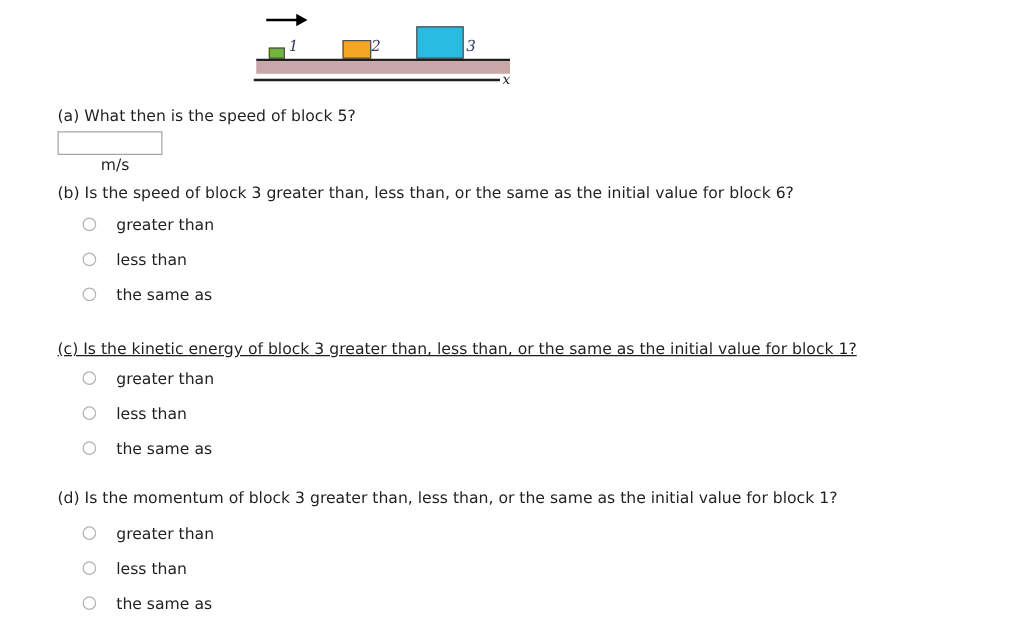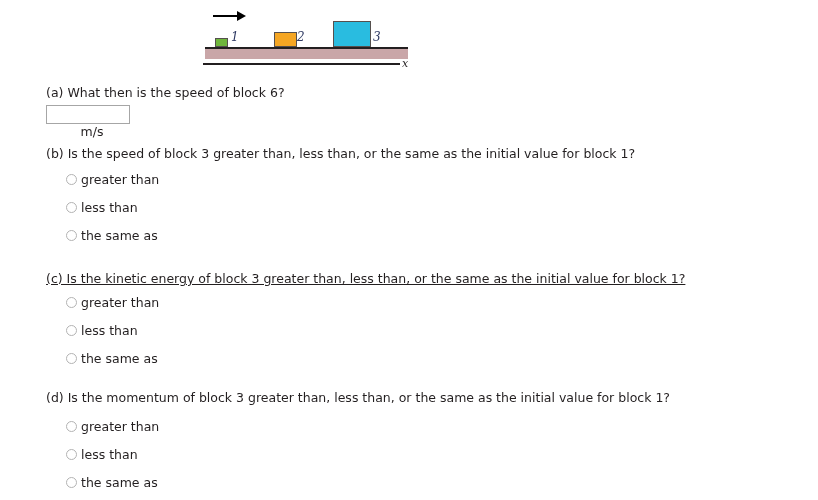--- a/index.html
+++ b/index.html
@@ -169,21 +169,21 @@
   .radio {
     width: 11px;
     height: 11px;
     border-radius: 50%;
     border: 1px solid #b3b3b3;
     background: #ffffff;
     box-sizing: border-box;
     flex: 0 0 auto;
   }
   .option-label {
-    margin-left: 4px;
+    margin-left: 16px;
     font-size: 12.5px;
     color: #231f20;
     white-space: nowrap;
   }
 </style>
 </head>
 <body>
 
 <div id="figure">
   <div id="arrow-line"></div>
@@ -196,27 +196,27 @@
   <div class="block-label" id="label-1">1</div>
   <div class="block-label" id="label-2">2</div>
   <div class="block-label" id="label-3">3</div>
 
   <div id="ground-top"></div>
   <div id="ground-body" style="background: rgb(201, 166, 168);"></div>
   <div id="axis-line"></div>
   <div id="axis-label">x</div>
 </div>
 
-<div class="question" id="q-a">(a) What then is the speed of block 6?</div>
+<div class="question" id="q-a">(a) What then is the speed of block 5?</div>
 <div id="answer-row">
   <input id="answer-input" type="text" placeholder="" style="">
   <span id="answer-units">m/s</span>
 </div>
 
-<div class="question" id="q-b">(b) Is the speed of block 3 greater than, less than, or the same as the initial value for block 1?</div>
+<div class="question" id="q-b">(b) Is the speed of block 3 greater than, less than, or the same as the initial value for block 6?</div>
 <div class="option-group" id="opts-b">
   <div class="option">
     <span class="radio"></span>
     <span class="option-label">greater than</span>
   </div>
   <div class="option">
     <span class="radio"></span>
     <span class="option-label">less than</span>
   </div>
   <div class="option">

